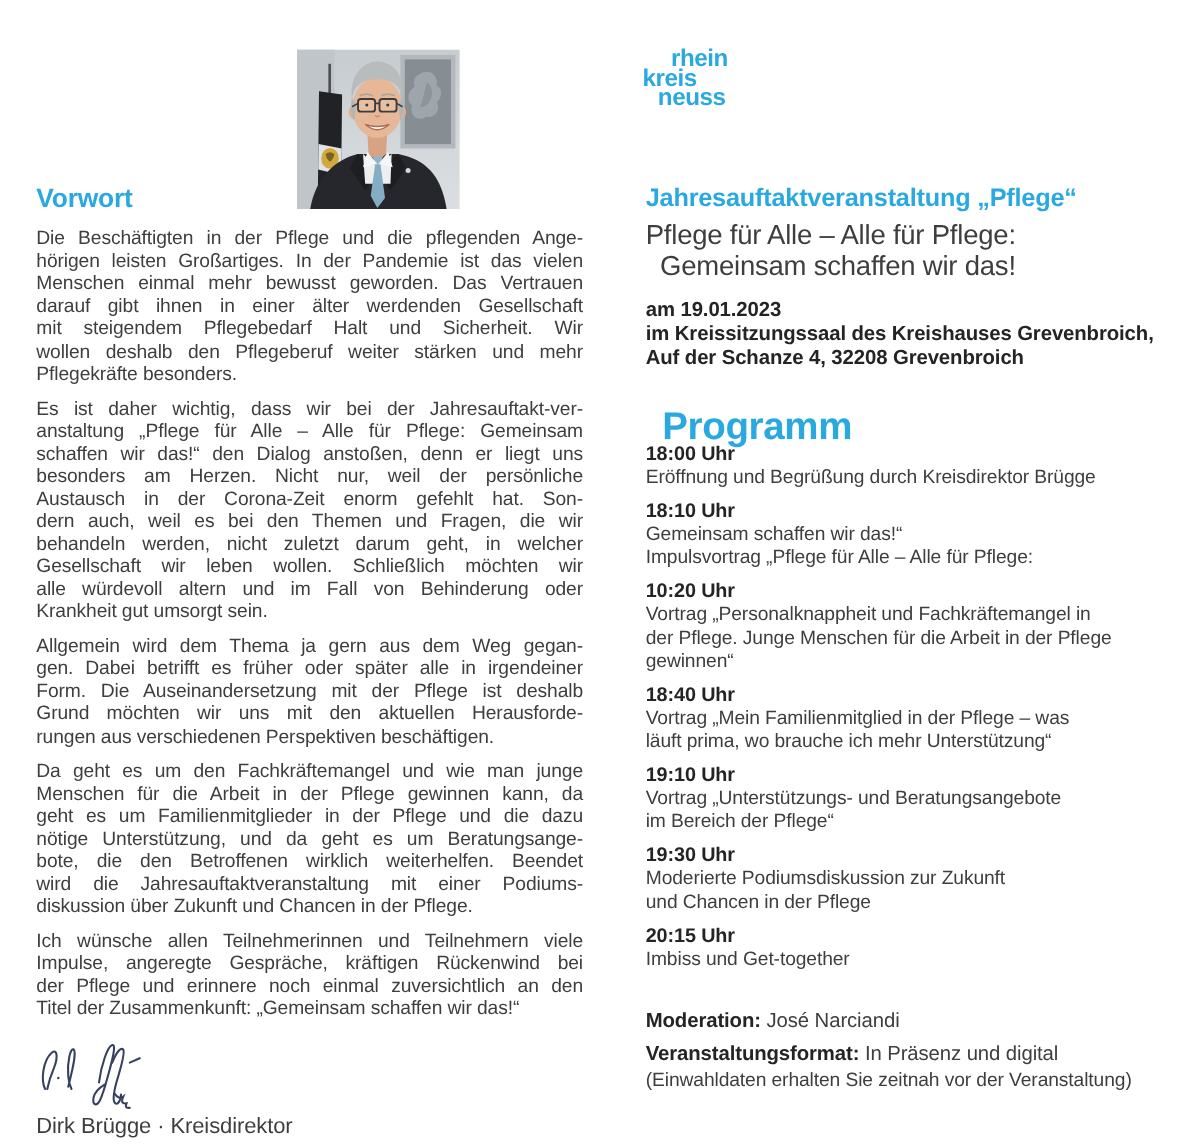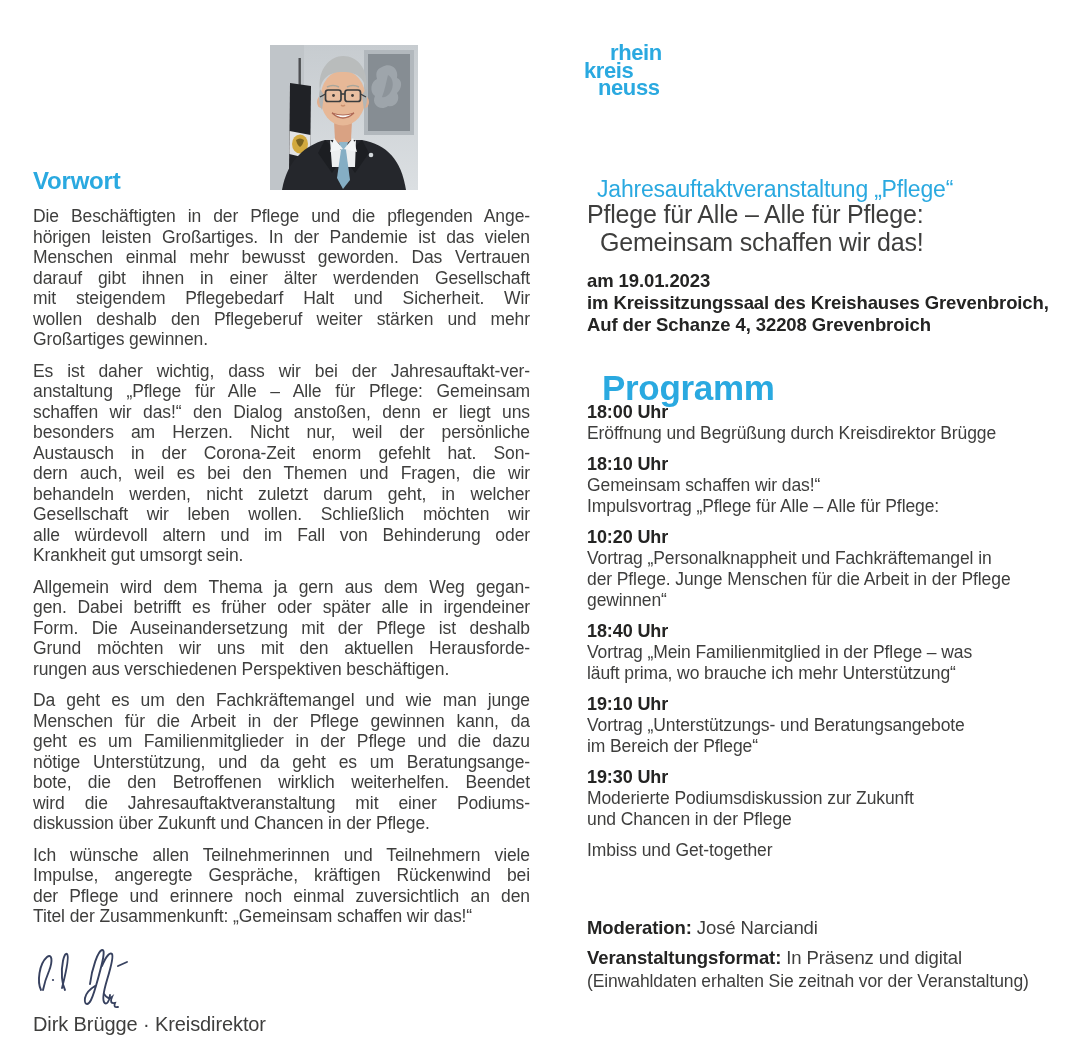--- a/index.html
+++ b/index.html
@@ -31,22 +31,22 @@
 
   
   .logo{
     position:absolute;left:584px;top:44px;
     color:#2aa9e0;font-weight:700;font-size:22px;line-height:17.5px;letter-spacing:-0.4px;
   }
   .logo .l1{margin-left:26px;}
   .logo .l2{margin-left:0;}
   .logo .l3{margin-left:14px;}
   .event-title{
-    position:absolute;left:587px;top:166px;margin:10px;
-    font-size:23px;font-weight:400;color:#2aa9e0;letter-spacing:-0.2px;
+    position:absolute;left:587px;top:166px;margin:0;
+    font-size:23px;font-weight:700;color:#2aa9e0;letter-spacing:-0.2px;
   }
   .event-subtitle{
     position:absolute;left:587px;top:200px;
     font-size:25px;line-height:28px;color:#3e3e3d;letter-spacing:-0.2px;text-align:right;
   }
   .event-info{
     position:absolute;left:587px;top:270px;
     font-size:18.5px;line-height:22px;font-weight:700;color:#242423;letter-spacing:-0.1px;
   }
   .program-heading{
@@ -135,21 +135,21 @@
 
   <h1 class="vorwort-heading">Vorwort</h1>
   <div class="vorwort-text">
       <div class="para">
         <div class="jline">Die Beschäftigten in der Pflege und die pflegenden Ange-</div>
         <div class="jline">hörigen leisten Großartiges. In der Pandemie ist das vielen</div>
         <div class="jline">Menschen einmal mehr bewusst geworden. Das Vertrauen</div>
         <div class="jline">darauf gibt ihnen in einer älter werdenden Gesellschaft</div>
         <div class="jline">mit steigendem Pflegebedarf Halt und Sicherheit. Wir</div>
         <div class="jline">wollen deshalb den Pflegeberuf weiter stärken und mehr</div>
-        <div class="jline last">Großartiges gewinnen.</div>
+        <div class="jline last">Pflegekräfte besonders.</div>
       </div>
       <div class="para">
         <div class="jline">Es ist daher wichtig, dass wir bei der Jahresauftakt-ver-</div>
         <div class="jline">anstaltung „Pflege für Alle – Alle für Pflege: Gemeinsam</div>
         <div class="jline">schaffen wir das!“ den Dialog anstoßen, denn er liegt uns</div>
         <div class="jline">besonders am Herzen. Nicht nur, weil der persönliche</div>
         <div class="jline">Austausch in der Corona-Zeit enorm gefehlt hat. Son-</div>
         <div class="jline">dern auch, weil es bei den Themen und Fragen, die wir</div>
         <div class="jline">behandeln werden, nicht zuletzt darum geht, in welcher</div>
         <div class="jline">Gesellschaft wir leben wollen. Schließlich möchten wir</div>
@@ -238,20 +238,21 @@
         <div class="program-time">19:10 Uhr</div>
         <div>Vortrag „Unterstützungs- und  Beratungsangebote</div>
         <div>im Bereich der Pflege“</div>
       </div>
       <div class="program-item">
         <div class="program-time">19:30 Uhr</div>
         <div>Moderierte Podiumsdiskussion zur Zukunft</div>
         <div>und Chancen in der Pflege</div>
       </div>
       <div class="program-item">
+        <div class="program-time">20:15 Uhr</div>
         <div>Imbiss und Get-together</div>
       </div>
     </div>
 
   <div class="moderation">
     <span class="label-bold">Moderation:</span>
     <span>José Narciandi</span>
   </div>
 
   <div class="format">

